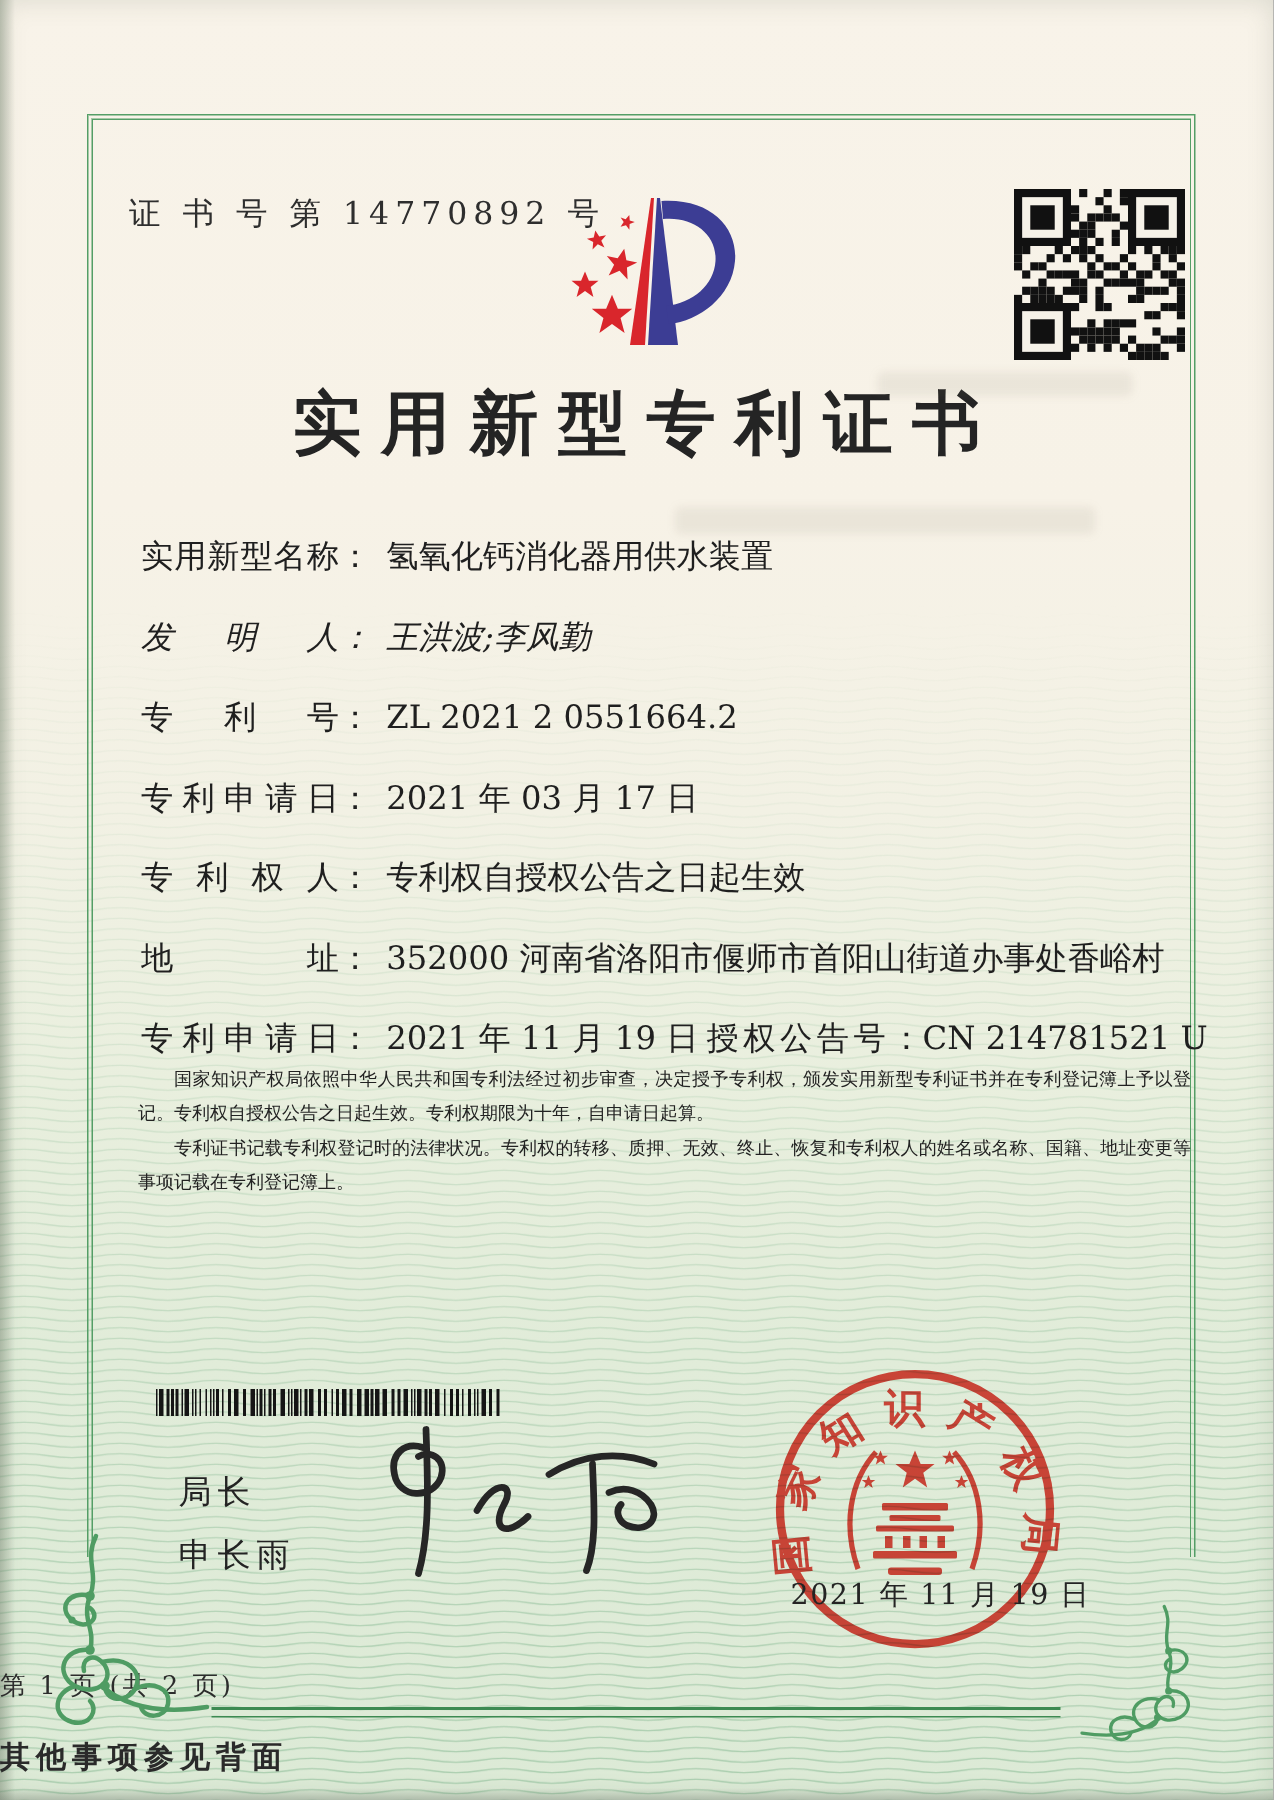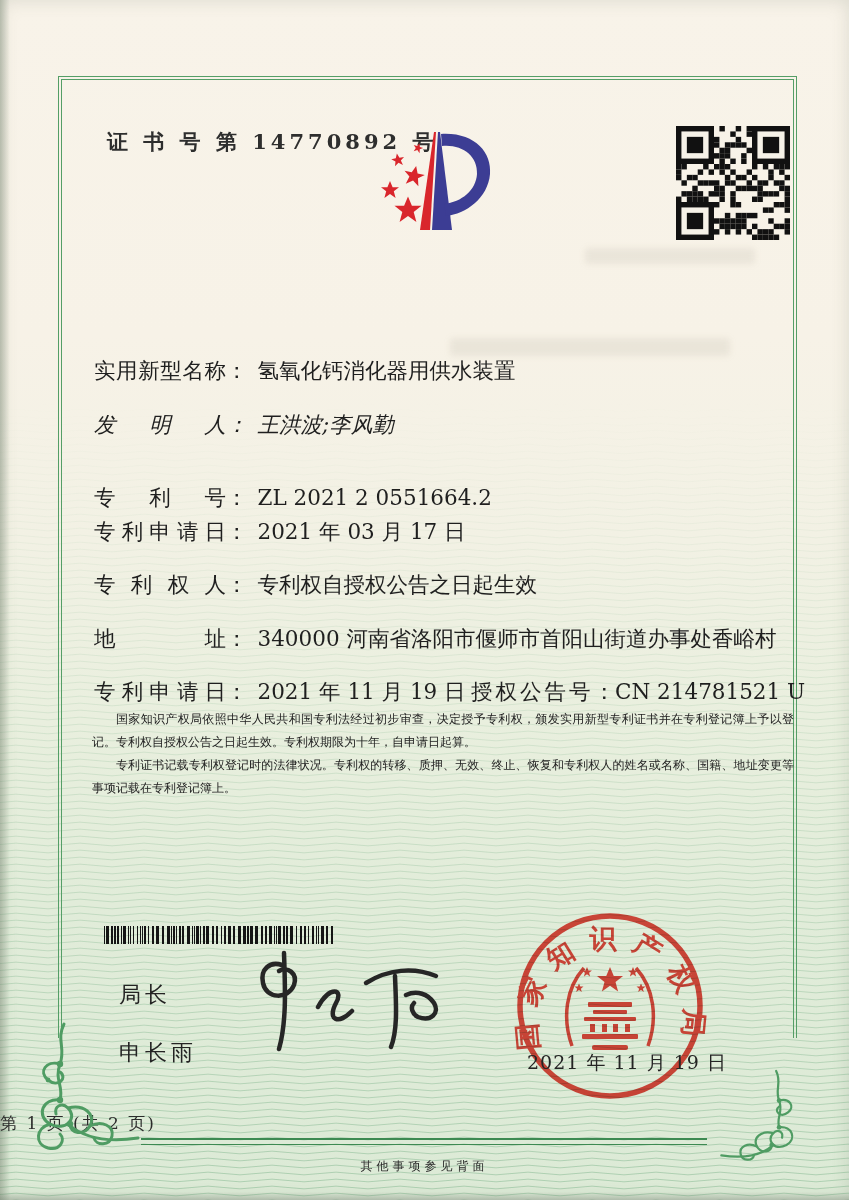--- a/index.html
+++ b/index.html
@@ -20,72 +20,72 @@
   .scan-edge-bottom{position:absolute;left:0;bottom:0;width:100%;height:8px;
     background:linear-gradient(0deg,rgba(80,90,80,.25),rgba(80,90,80,0));}
   .waves{position:absolute;left:0;top:400px;width:849px;height:800px;pointer-events:none;}
 
   .frame{
     position:absolute;left:58px;top:76px;width:731px;height:958px;
     border:4px double #549e66;border-bottom:none;
   }
 
   .cert-no{
-    position:absolute;left:107px;top:128px;
-    font-size:21px;letter-spacing:4px;color:#2e2e2e;font-weight:bold;
+    position:absolute;left:86px;top:128px;
+    font-size:21px;letter-spacing:4px;color:#2e2e2e;
   }
   .logo{position:absolute;left:346px;top:118px;width:160px;height:120px;}
   .qr{position:absolute;left:676px;top:126px;width:114px;height:114px;}
 
   .title{
     position:absolute;left:0;top:252px;width:100%;
     text-align:center;font-size:46px;font-weight:700;
     letter-spacing:13px;color:#242424;text-indent:13px;
   }
 
   .ghost{position:absolute;background:rgba(125,115,100,.10);filter:blur(3px);border-radius:4px;}
   .ghost-a{left:585px;top:248px;width:170px;height:16px;}
   .ghost-b{left:450px;top:338px;width:280px;height:18px;}
 
   .fields{position:absolute;left:94px;top:356px;width:700px;}
   .frow{position:absolute;left:0;white-space:nowrap;font-size:21.5px;color:#1f1f1f;}
   .frow .flabel{display:inline-block;width:132px;text-align:justify;text-align-last:justify;vertical-align:bottom;}
   .frow .colon{margin-right:10px;}
   .frow2{position:absolute;white-space:nowrap;font-size:21.5px;color:#1f1f1f;}
-  .r0{top:0;} .r1{top:54px;font-style:italic;} .r2{top:107px;margin-top:20px;} .r3{top:161px;}
+  .r0{top:0;} .r1{top:54px;font-style:italic;} .r2{top:107px;} .r3{top:161px;}
   .r4{top:214px;} .r5{top:268px;} .r6{top:321px;}
   .grant-no{left:377px;top:321px;}
   .grant-no .flabel2{letter-spacing:3px;}
 
   .body-text{
     position:absolute;left:92px;top:708px;width:702px;
     font-size:12px;line-height:1.92;color:#222;text-align:justify;
   }
   .body-text p{margin:0;text-indent:2em;}
 
   .barcode{position:absolute;left:104px;top:926px;width:230px;height:18px;}
 
   .officer{position:absolute;left:119px;top:980px;font-size:22px;color:#232323;letter-spacing:4px;}
-  .officer .name{margin-top:28px;}
+  .officer .name{margin-top:12px;}
   .signature{position:absolute;left:242px;top:945px;width:220px;height:115px;}
 
   .seal{position:absolute;left:510px;top:906px;width:200px;height:200px;
     mix-blend-mode:multiply;opacity:.93;}
   .seal-date{position:absolute;left:527px;top:1050px;font-size:19px;
     letter-spacing:1px;color:#242424;}
 
   .page-info{position:absolute;left:0;top:1112px;width:100%;text-align:left;
     font-size:17px;color:#2c2c2c;letter-spacing:2px;}
   .bottom-rule{position:absolute;left:141px;top:1138px;width:566px;height:4px;
     border-top:2px solid #3d8a52;border-bottom:1px solid #3d8a52;}
   .ornament{position:absolute;pointer-events:none;}
   .orn-bl{left:26px;top:1020px;width:125px;height:135px;}
   .orn-br{left:702px;top:1068px;width:112px;height:100px;transform:scaleX(-1);}
-  .back-note{position:absolute;left:0;top:1158px;width:100%;text-align:center;
-    font-size:12px;color:#2a2a2a;letter-spacing:4px;}
+  .back-note{position:absolute;left:0;top:1158px;width:100%;text-align:left;
+    font-size:20px;color:#2a2a2a;letter-spacing:4px;font-weight:bold;}
 </style>
 </head>
 <body>
 
 <div class="page">
 
   <svg class="waves" width="849" height="800">
     <defs>
       <pattern id="wav" width="64" height="7" patternUnits="userSpaceOnUse">
         <path d="M0 3.5 Q 16 0.8, 32 3.5 T 64 3.5" fill="none" stroke="#7ab289" stroke-width="0.9"></path>
@@ -269,20 +269,21 @@
         <rect x="86.85714285714286" y="103.14285714285715" width="5.428571428571429" height="5.428571428571429" fill="#111"></rect>
         <rect x="92.28571428571429" y="103.14285714285715" width="5.428571428571429" height="5.428571428571429" fill="#111"></rect>
         <rect x="108.57142857142858" y="103.14285714285715" width="5.428571428571429" height="5.428571428571429" fill="#111"></rect>
         <rect x="76" y="108.57142857142858" width="5.428571428571429" height="5.428571428571429" fill="#111"></rect>
         <rect x="81.42857142857143" y="108.57142857142858" width="5.428571428571429" height="5.428571428571429" fill="#111"></rect>
         <rect x="86.85714285714286" y="108.57142857142858" width="5.428571428571429" height="5.428571428571429" fill="#111"></rect>
         <rect x="92.28571428571429" y="108.57142857142858" width="5.428571428571429" height="5.428571428571429" fill="#111"></rect>
         <rect x="97.71428571428572" y="108.57142857142858" width="5.428571428571429" height="5.428571428571429" fill="#111"></rect>
       </svg></div>
 
+  <div class="title">实用新型专利证书</div>
 
   <div class="ghost ghost-a"></div>
   <div class="ghost ghost-b"></div>
 
   <div class="fields">
     <div class="frow r0">
       <span class="flabel">实用新型名称</span><span class="colon">：</span><span class="fvalue">氢氧化钙消化器用供水装置</span>
     </div>
     <div class="frow r1">
       <span class="flabel">发明人</span><span class="colon">：</span><span class="fvalue">王洪波;李风勤</span>
@@ -290,21 +291,21 @@
     <div class="frow r2">
       <span class="flabel">专利号</span><span class="colon">：</span><span class="fvalue">ZL 2021 2 0551664.2</span>
     </div>
     <div class="frow r3">
       <span class="flabel">专利申请日</span><span class="colon">：</span><span class="fvalue">2021 年 03 月 17 日</span>
     </div>
     <div class="frow r4">
       <span class="flabel">专利权人</span><span class="colon">：</span><span class="fvalue">专利权自授权公告之日起生效</span>
     </div>
     <div class="frow r5">
-      <span class="flabel">地址</span><span class="colon">：</span><span class="fvalue">340000 河南省洛阳市偃师市首阳山街道办事处香峪村</span>
+      <span class="flabel">地址</span><span class="colon">：</span><span class="fvalue">352000 河南省洛阳市偃师市首阳山街道办事处香峪村</span>
     </div>
     <div class="frow r6">
       <span class="flabel">专利申请日</span><span class="colon">：</span><span class="fvalue">2021 年 11 月 19 日</span>
     </div>
     <div class="frow2 grant-no">
       <span class="flabel2">授权公告号</span><span class="colon">：</span><span class="fvalue">CN 214781521 U</span>
     </div>
   </div>
 
   <div class="body-text">

